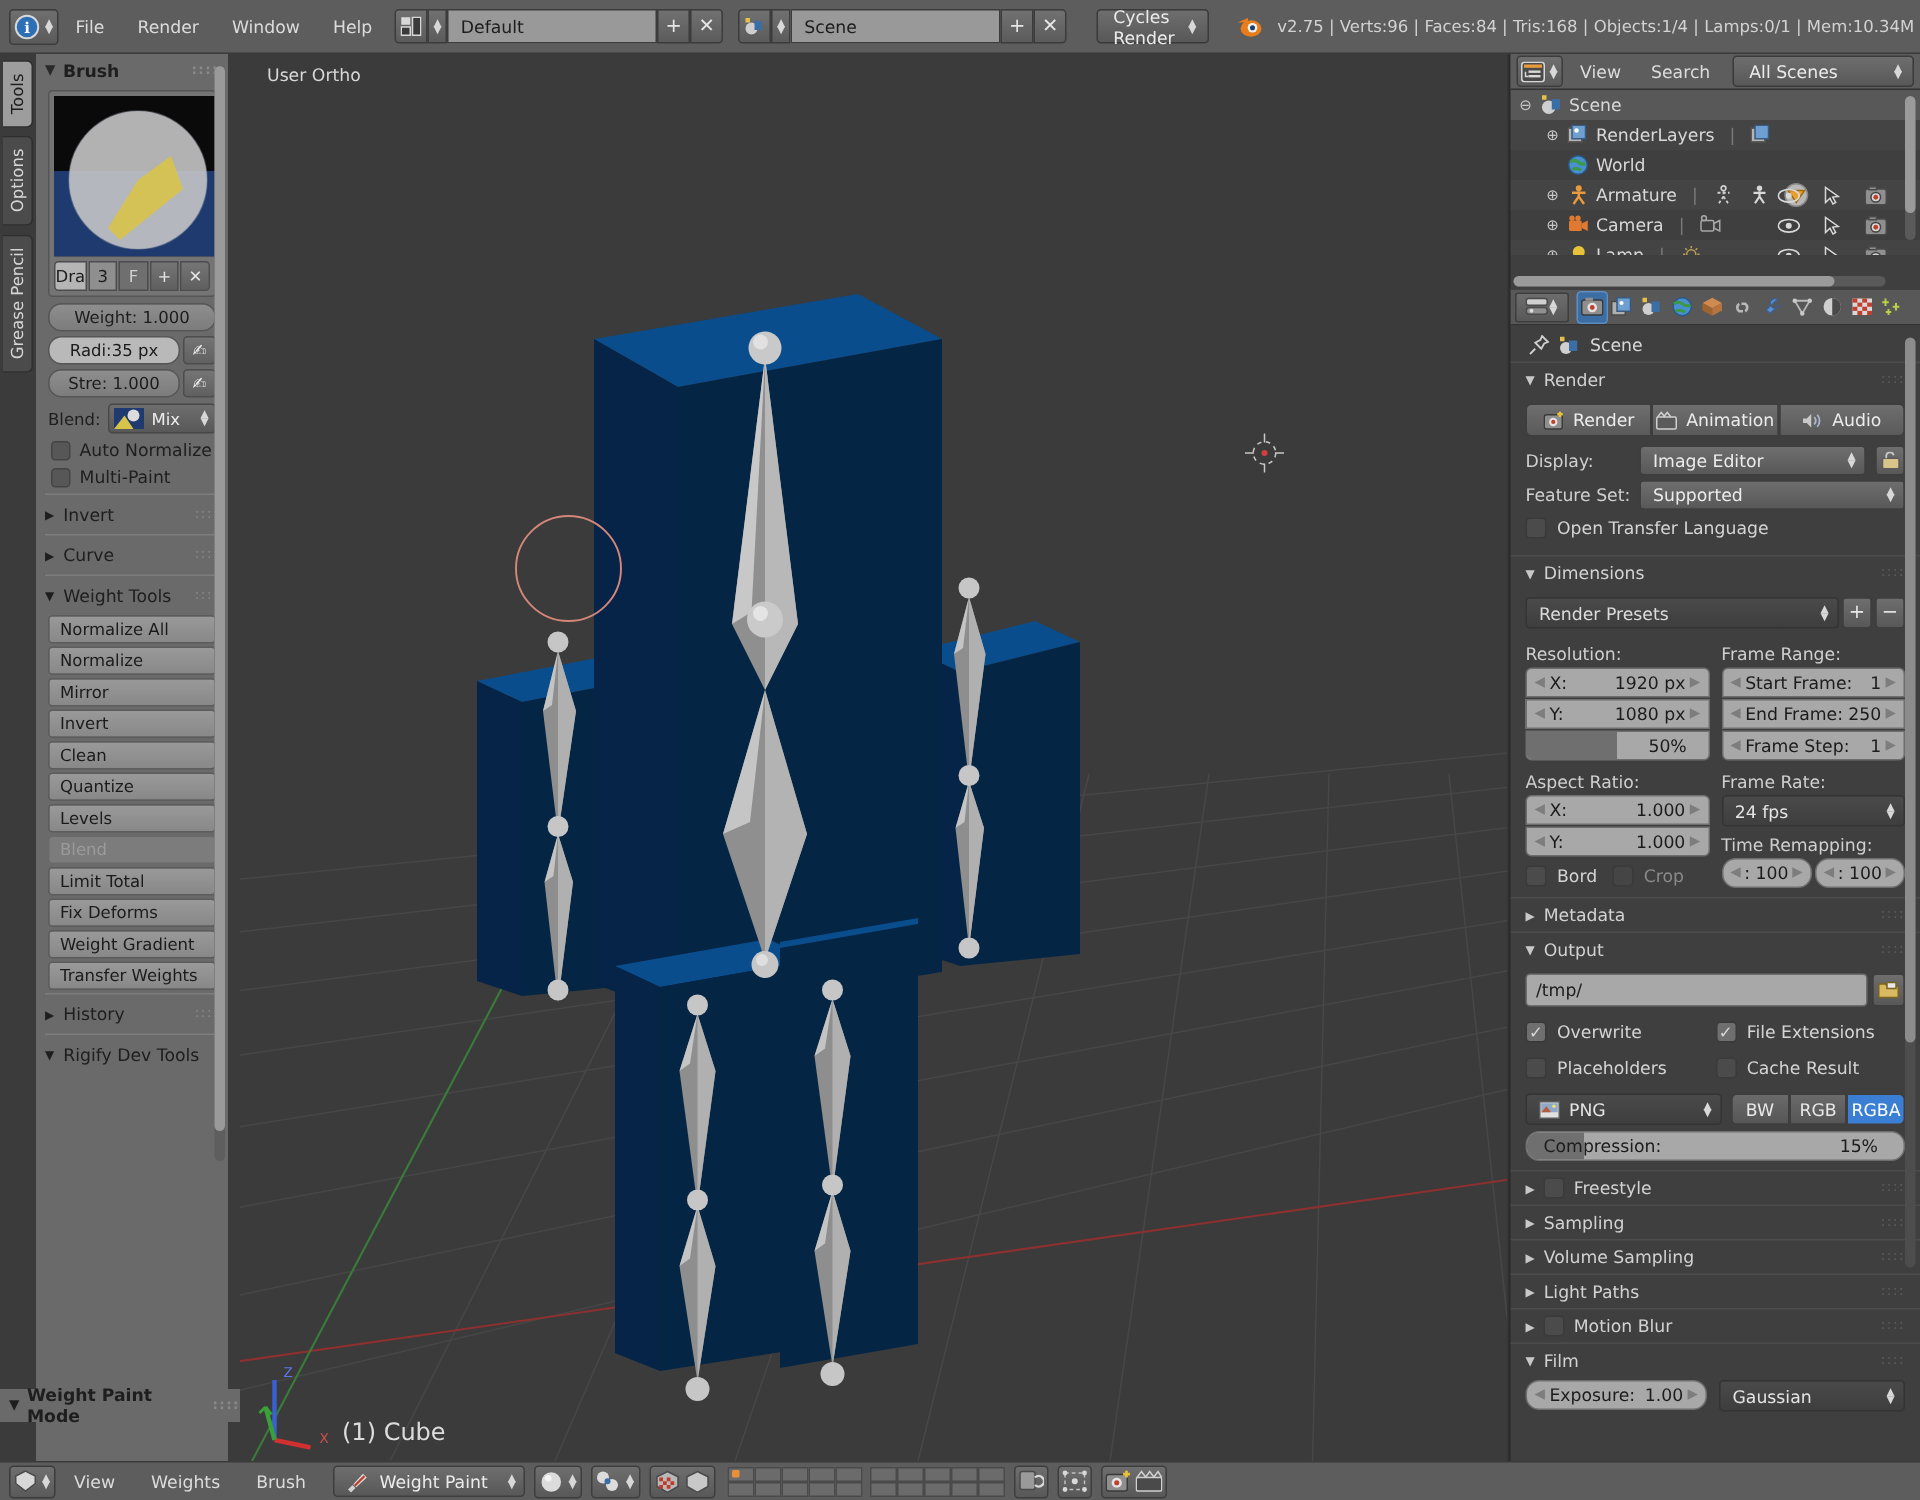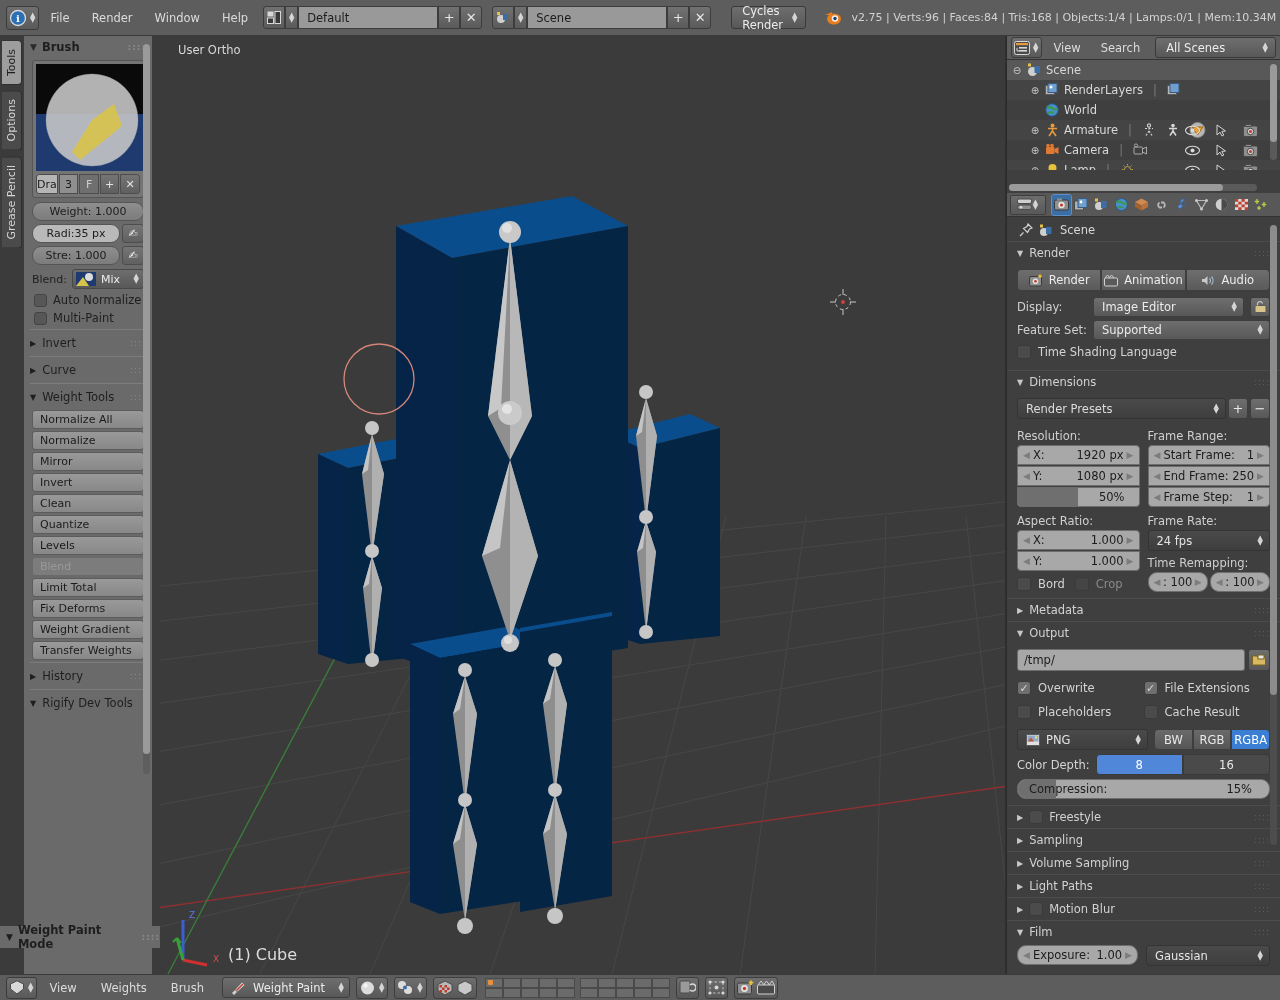--- a/index.html
+++ b/index.html
@@ -1083,21 +1083,21 @@
           <div class="dd">
             <span>Supported</span>
             <span class="caret spinner-arrows">
                 <span>▲</span>
                 <span>▼</span>
               </span>
           </div>
         </div>
         <div class="pchk">
           <span class="box"></span>
-          <span class="t">Time Shading Language</span>
+          <span class="t">Open Transfer Language</span>
         </div>
       </div>
 
       <div class="sect-hdr">
         <span class="tri">▼</span>
         <span>Dimensions</span>
         <span class="grip">::::</span>
       </div>
       <div class="sect-body">
         <div class="presetrow">
@@ -1257,27 +1257,20 @@
                 <span>▲</span>
                 <span>▼</span>
               </span>
           </div>
           <div class="seg3" style="flex:1;">
             <div>BW</div>
             <div>RGB</div>
             <div class="on">RGBA</div>
           </div>
         </div>
-        <div style="display:flex;align-items:center;gap:6px;margin-bottom:4px;">
-          <span style="color:#d4d4d4;font-size:11.5px;">Color Depth:</span>
-          <div class="seg2">
-            <div class="on">8</div>
-            <div>16</div>
-          </div>
-        </div>
         <div class="numfield round" style="position:relative;overflow:hidden;margin:0;">
           <span style="position:absolute;left:0;top:0;bottom:0;width:15%;background:#6f6f6f;"></span>
           <span style="position:relative;margin-left:6px;text-align:right;">Compression:</span>
           <span style="position:relative;margin-left:auto;margin-right:12px;">15%</span>
         </div>
       </div>
 
       <div class="sect-hdr">
         <span class="tri">▶</span>
         <span class="box" style="width:14px;height:14px;border-radius:3px;background:#4b4b4b;border:1px solid #3a3a3a;display:inline-block;"></span>

